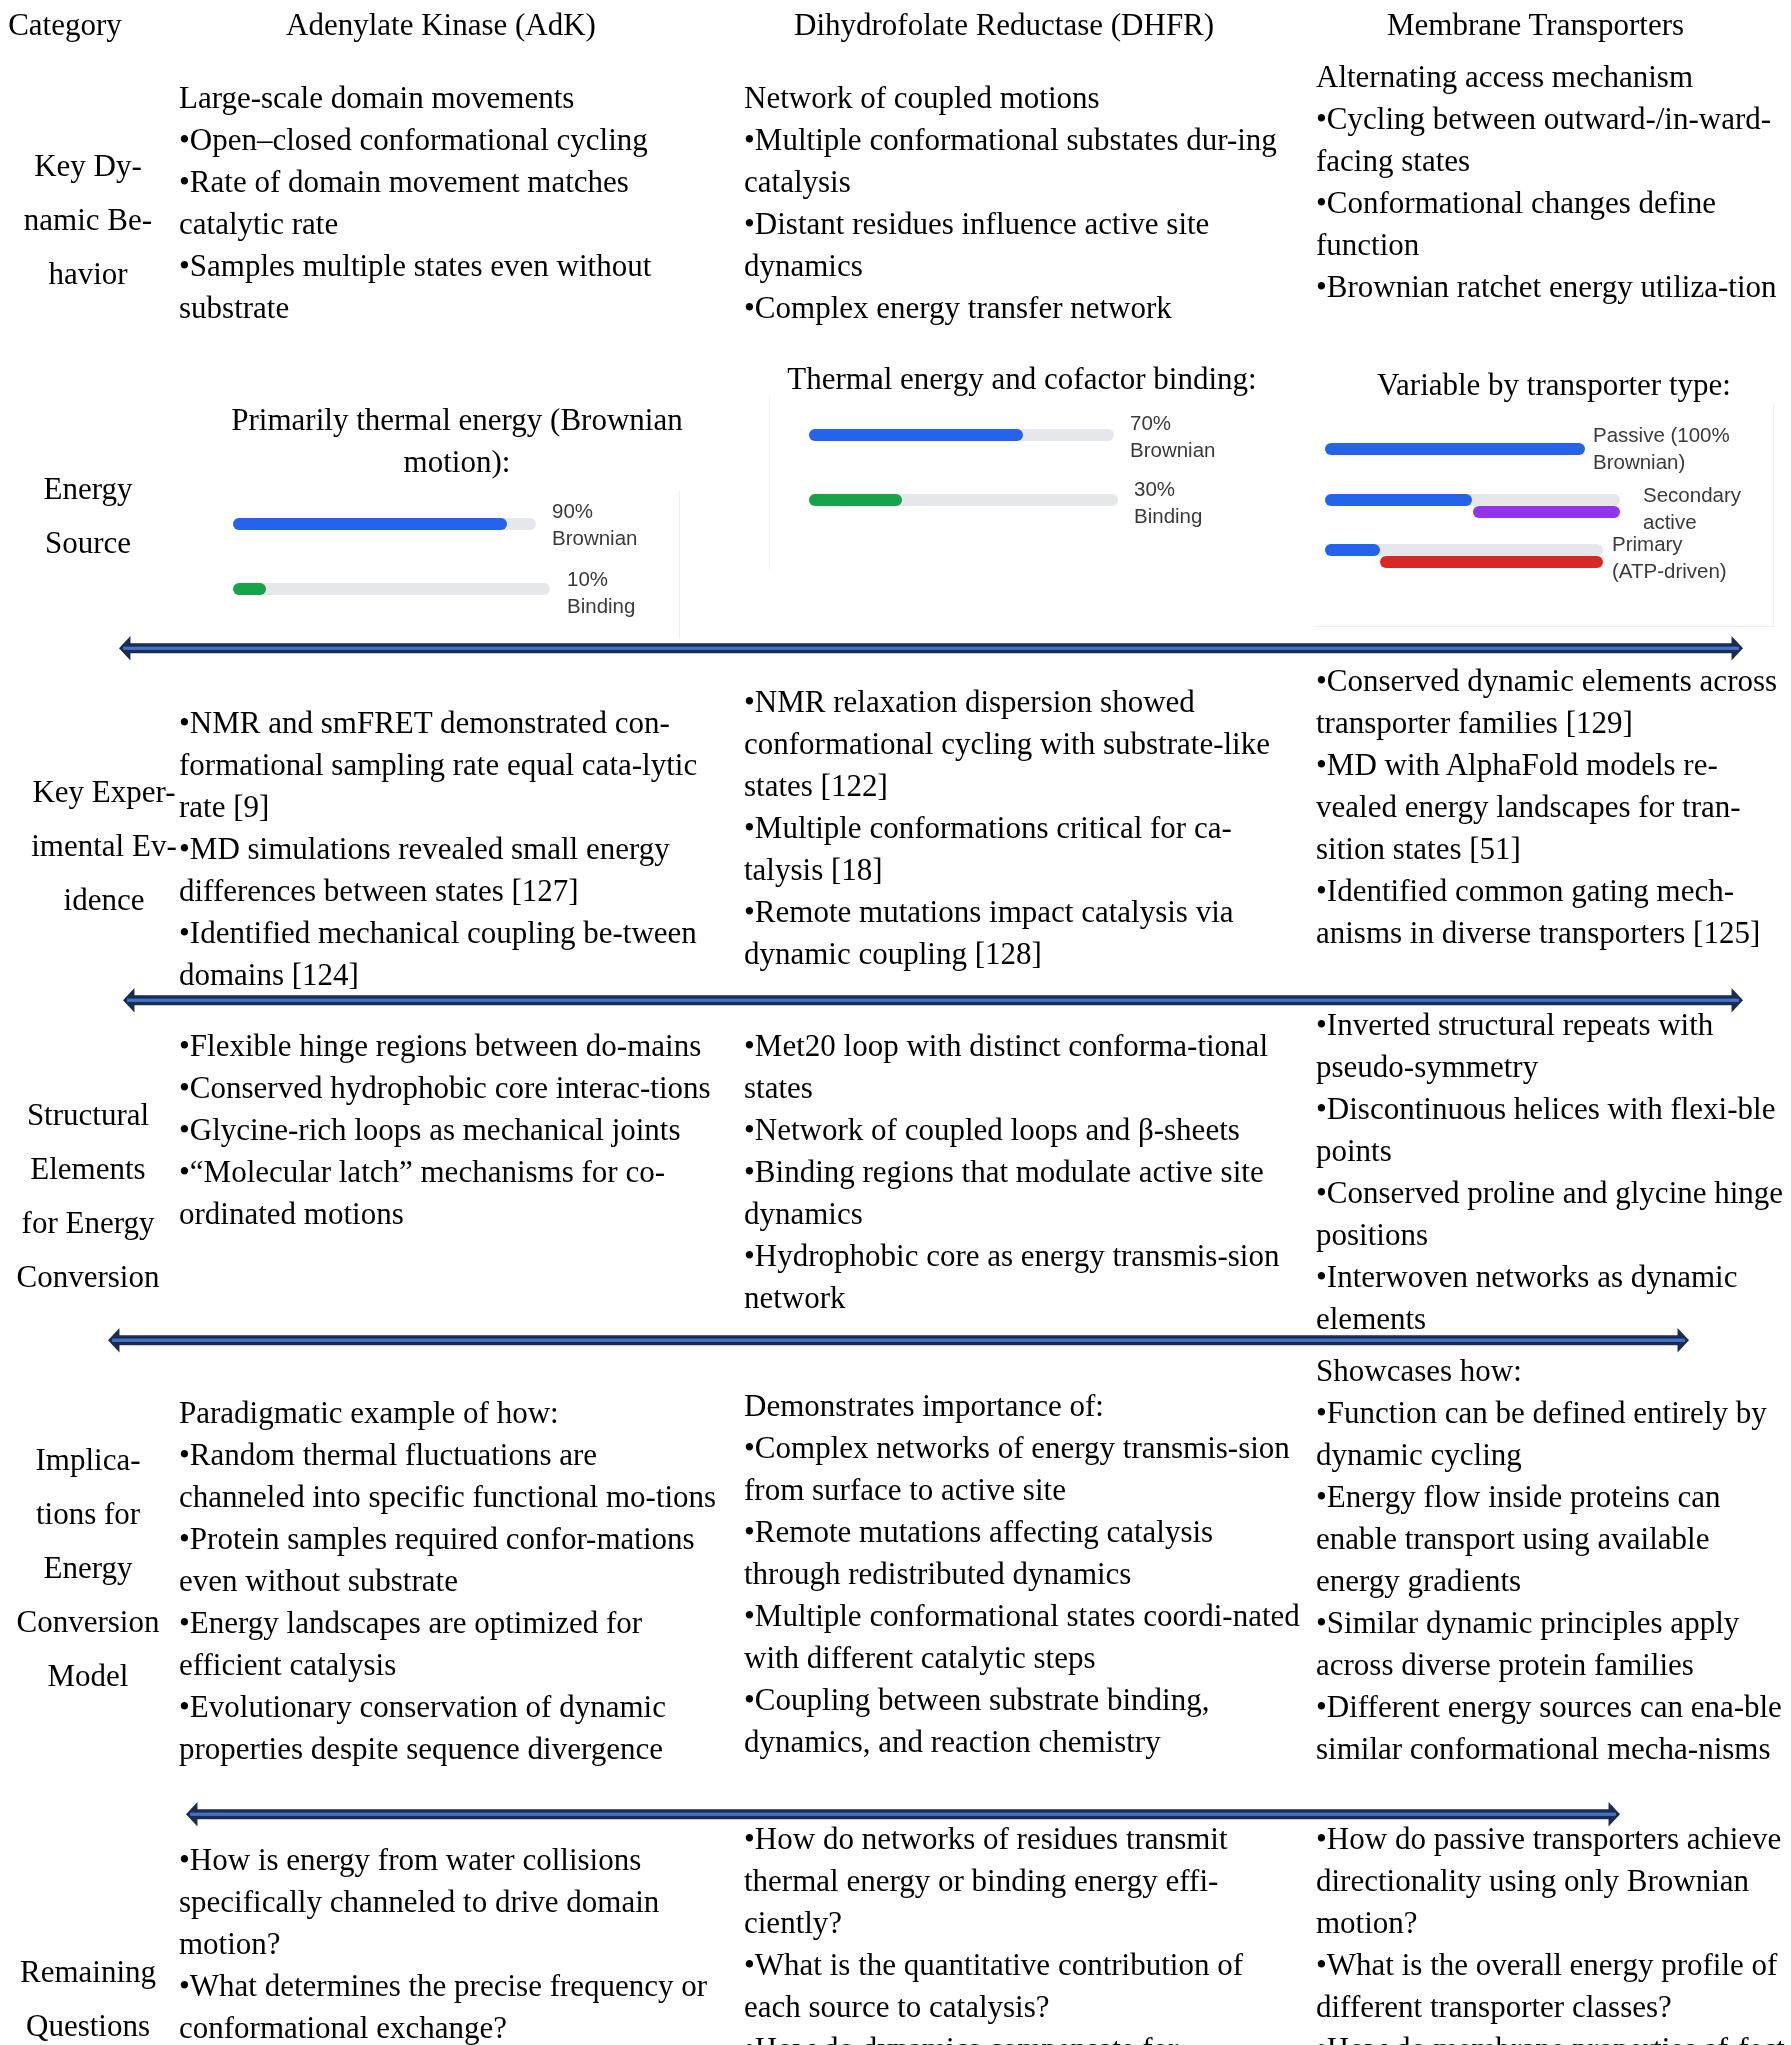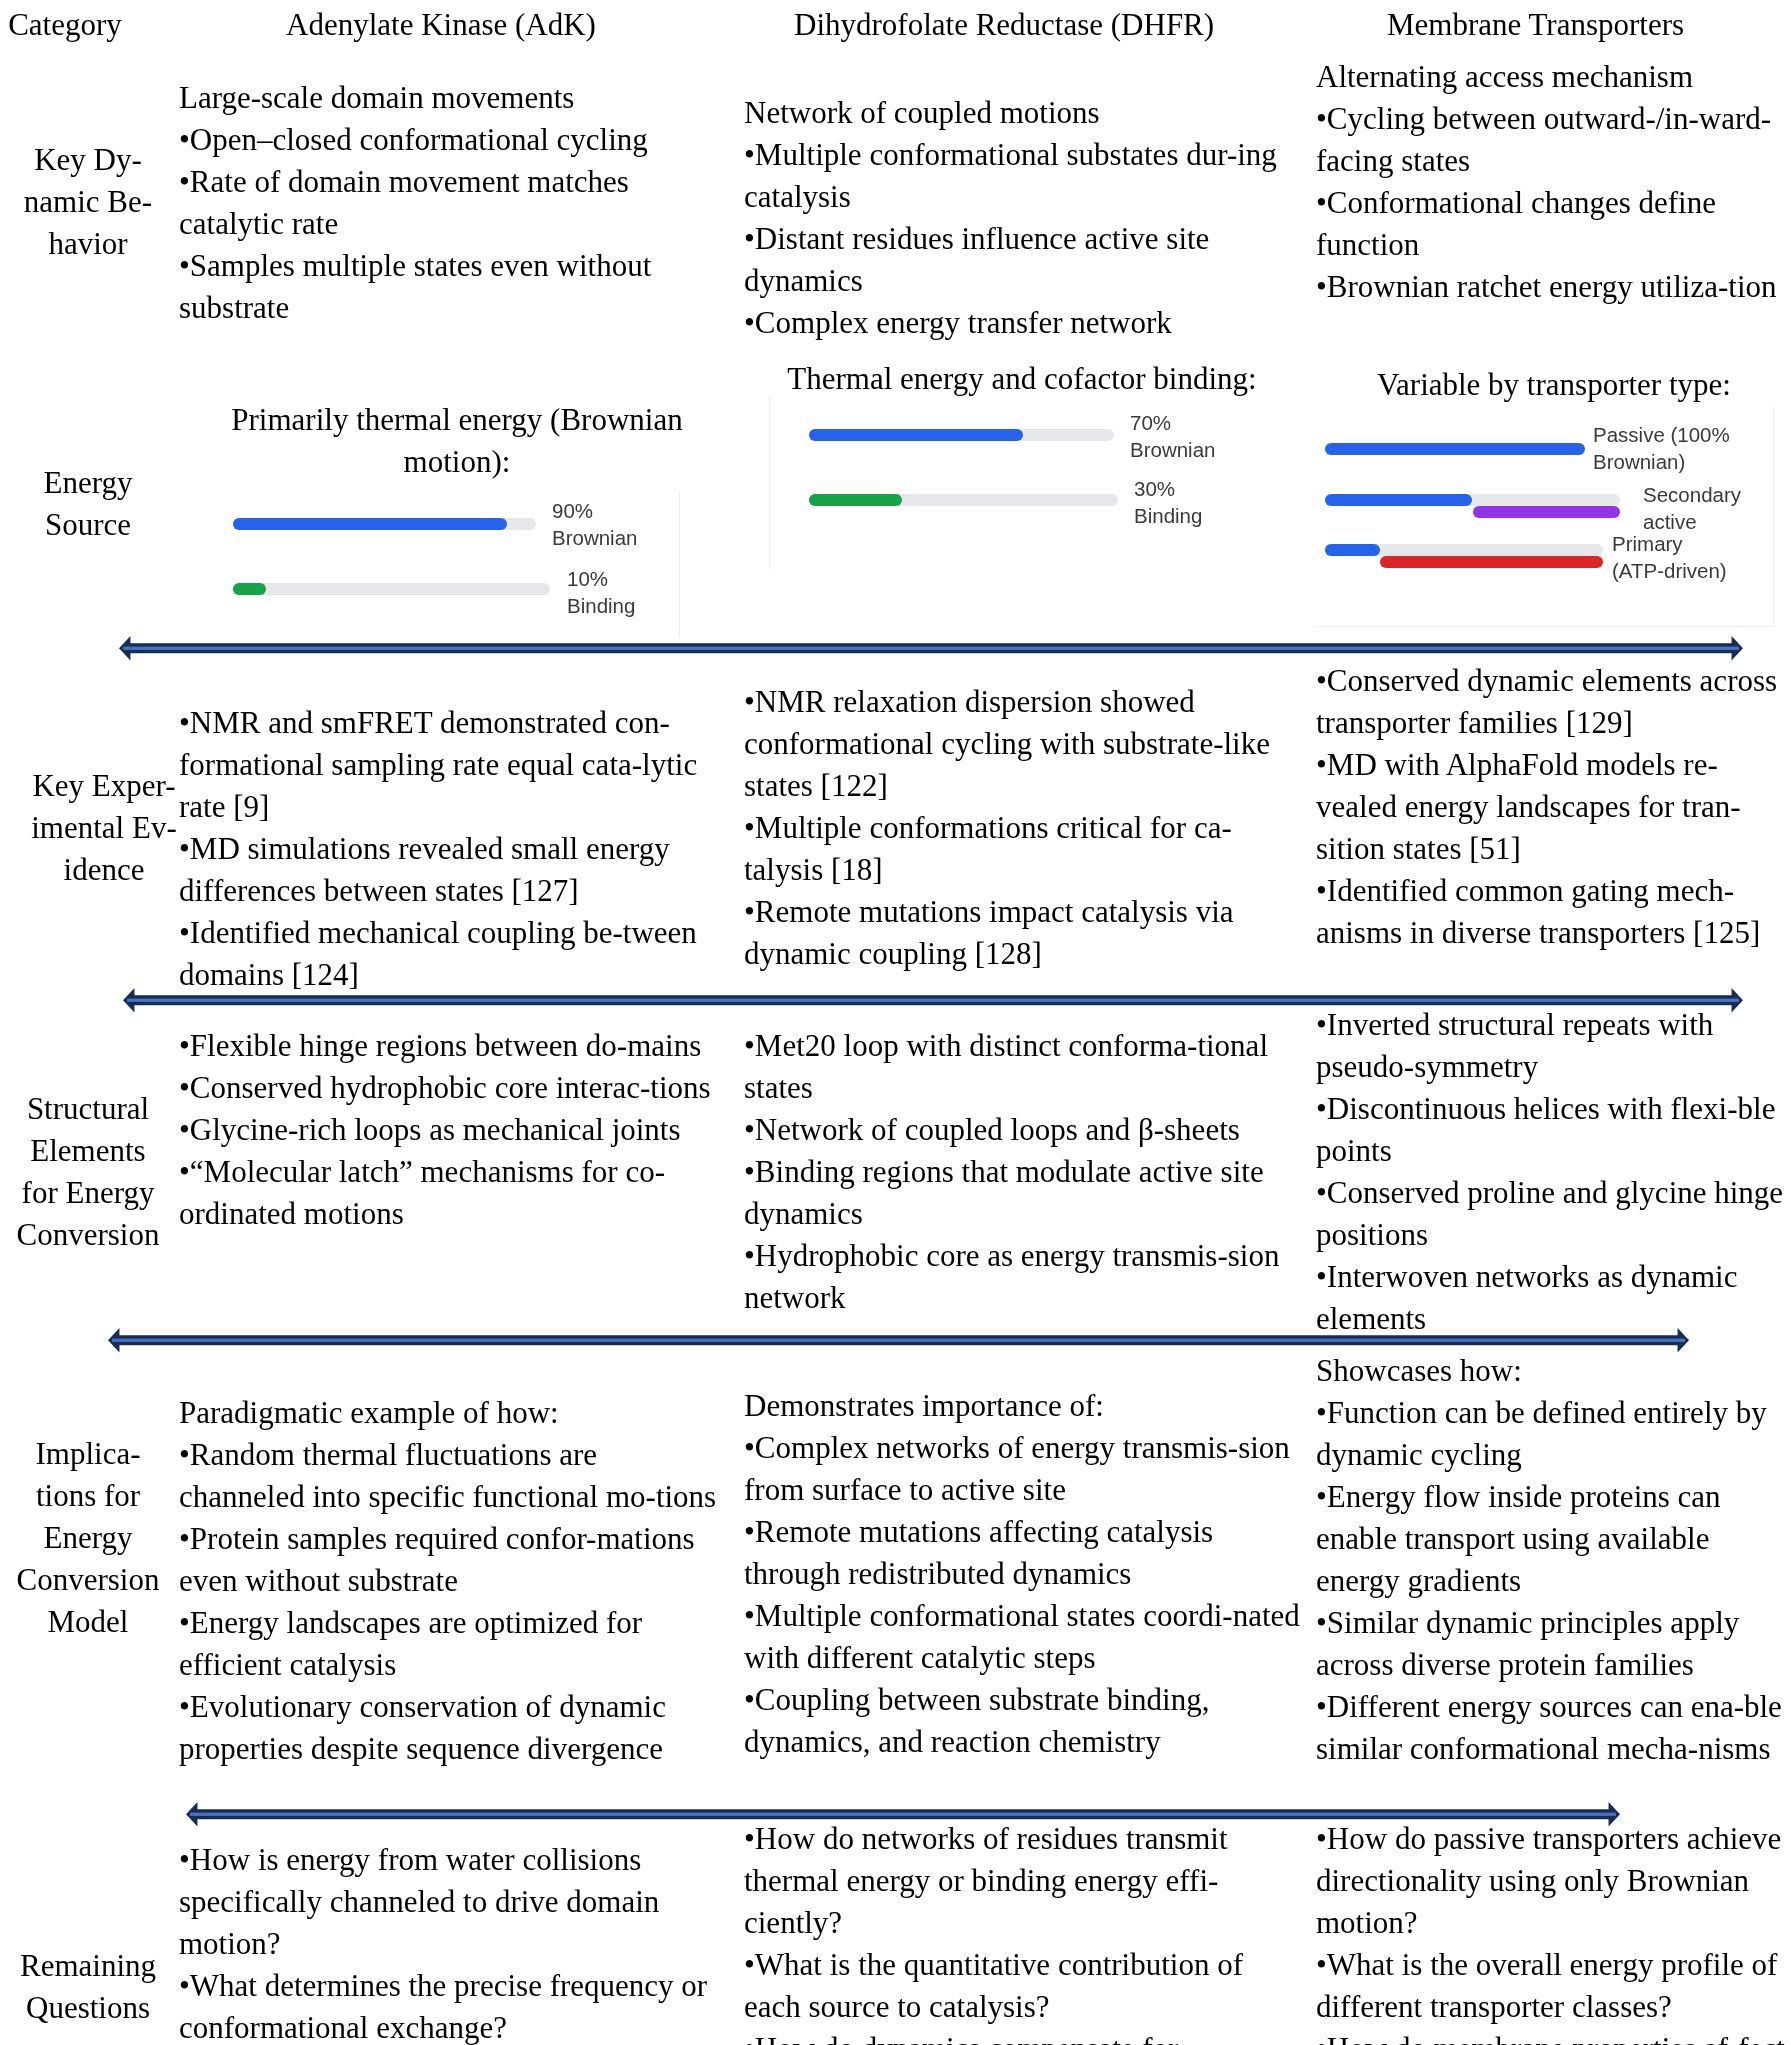--- a/index.html
+++ b/index.html
@@ -1,20 +1,20 @@
 <!DOCTYPE html>
 <html style="font-size:6.5px"><head>
 <meta charset="utf-8">
 <style>
   html, body { margin:0; padding:0; background:#ffffff; }
   body { width:1792px; height:2136px; position:relative; overflow:hidden;
          font-family:"Liberation Serif","DejaVu Serif",serif; color:#000; }
   .abs { position:absolute; }
   .hdr { top:4.1px; font-size:31px; line-height:42px; white-space:nowrap; }
-  .cat { position:absolute; left:0; width:176px; text-align:center; font-size:31px; line-height:42px; }
+  .cat { position:absolute; left:0; width:176px; text-align:center; font-size:31px; line-height:54px; }
   .cell { position:absolute; font-size:31px; line-height:42px; }
   .cell p { margin:0; }
   .c1 { left:179px; width:548px; }
   .c2 { left:744px; width:556px; }
   .c3 { left:1316px; width:476px; }
   .center { text-align:center; }
   .panel { position:absolute; background:#fff; }
   .track { position:absolute; height:12.3px; border-radius:6.1px; background:#e5e7eb; }
   .fill { position:absolute; height:12.3px; border-radius:6.1px; }
   .blbl { position:absolute; font-family:"Liberation Sans","DejaVu Sans",sans-serif; font-size:20.5px; line-height:27px; color:#3a3a3a; }
@@ -30,21 +30,21 @@
 
 <div class="cat" style="top:139px; white-space:pre-line;">Key Dy-
 namic Be-
 havior</div>
 <div class="cell c1" style="top:77px;">
   <p>Large-scale domain movements</p>
   <p>•Open–closed conformational cycling</p>
   <p>•Rate of domain movement matches catalytic rate</p>
   <p>•Samples multiple states even without substrate</p>
 </div>
-<div class="cell c2" style="top:92px;font-family:Liberation Serif, serif;">
+<div class="cell c2" style="top:77px;font-family:Liberation Serif, serif;">
   <p>Network of coupled motions</p>
   <p>•Multiple conformational substates dur-ing catalysis</p>
   <p>•Distant residues influence active site dynamics</p>
   <p>•Complex energy transfer network</p>
 </div>
 <div class="cell c3" style="top:56px;">
   <p>Alternating access mechanism</p>
   <p>•Cycling between outward-/in-ward-facing states</p>
   <p>•Conformational changes define function</p>
   <p>•Brownian ratchet energy utiliza-tion</p>

